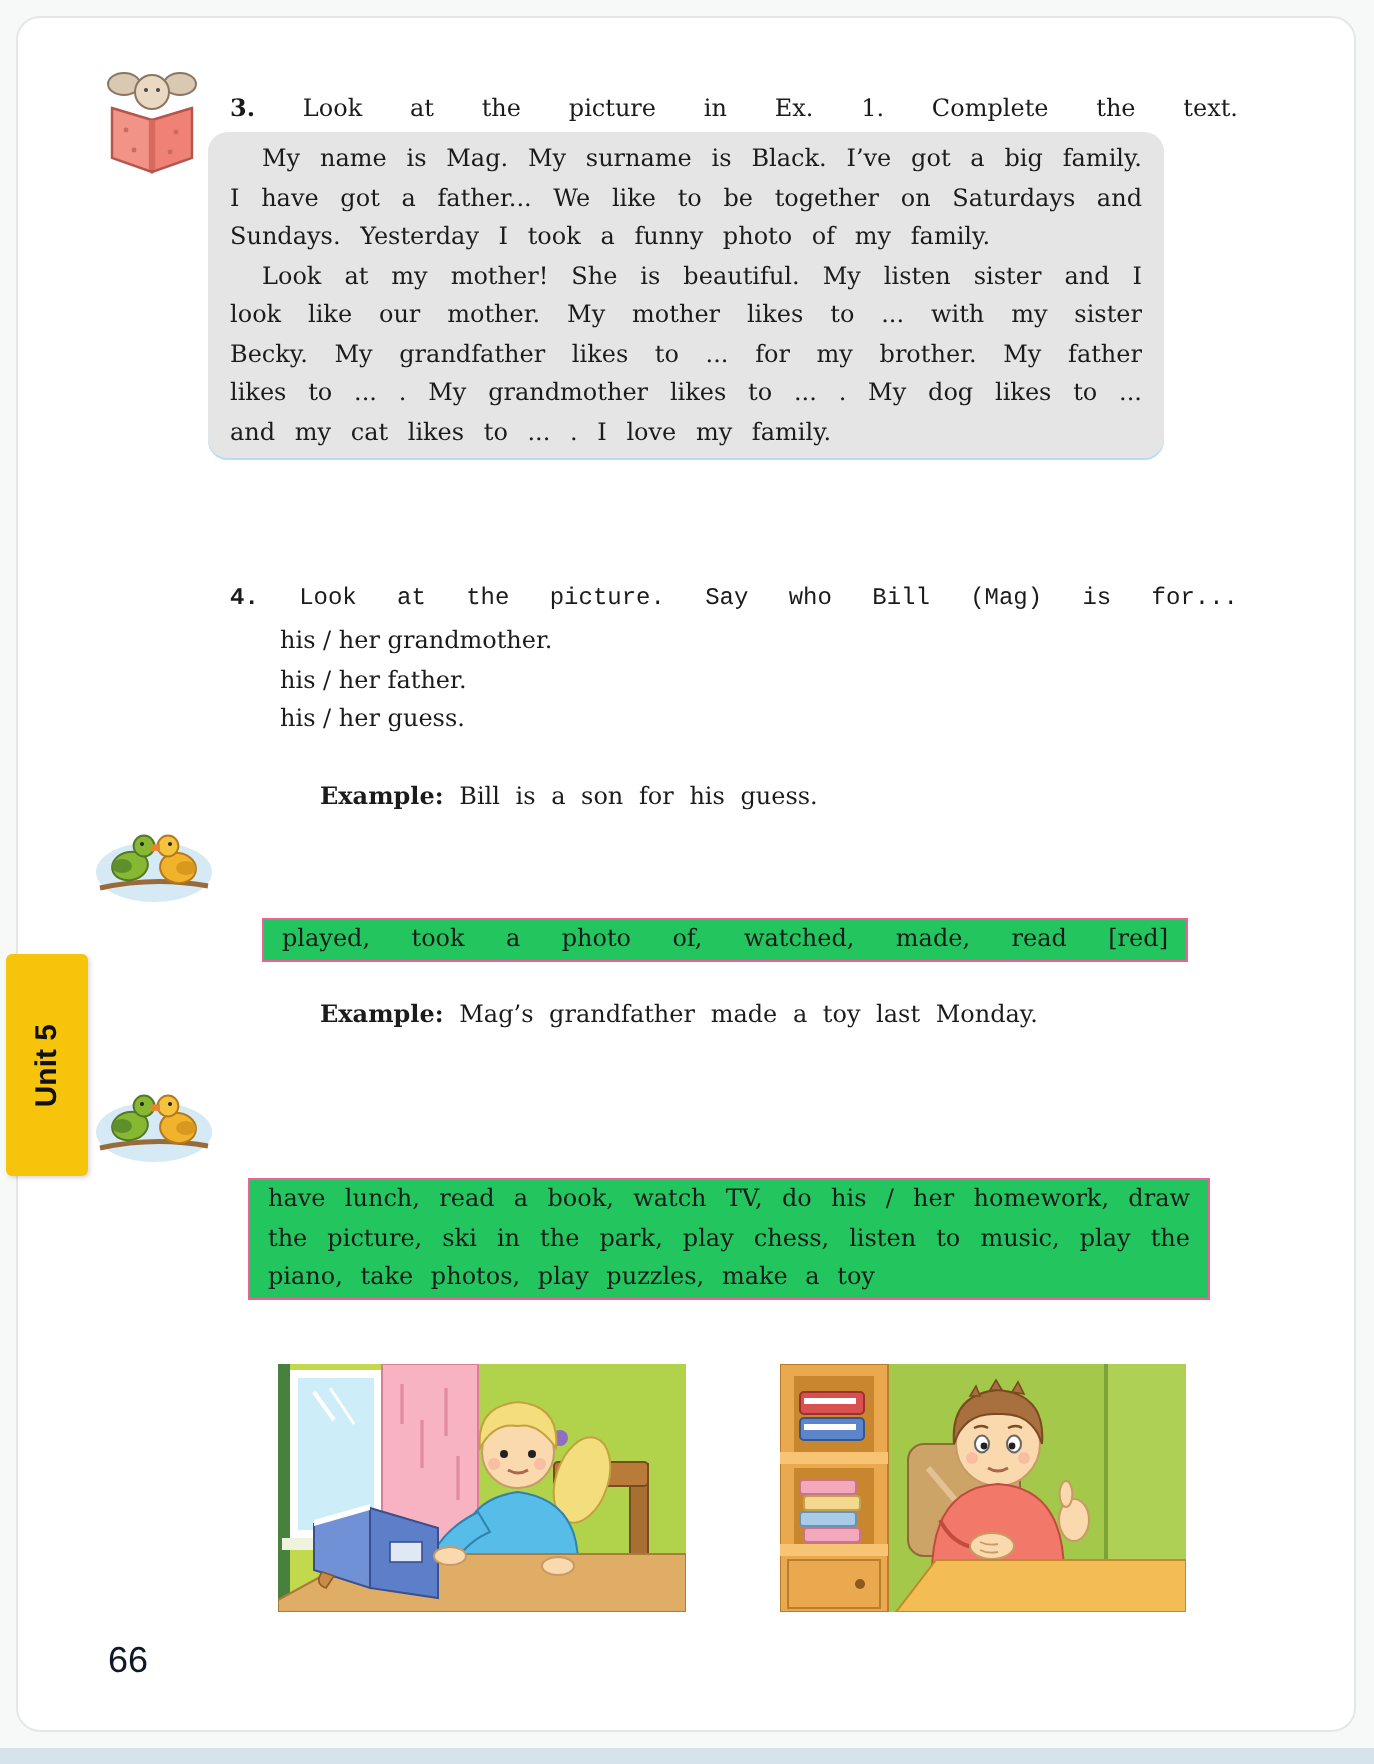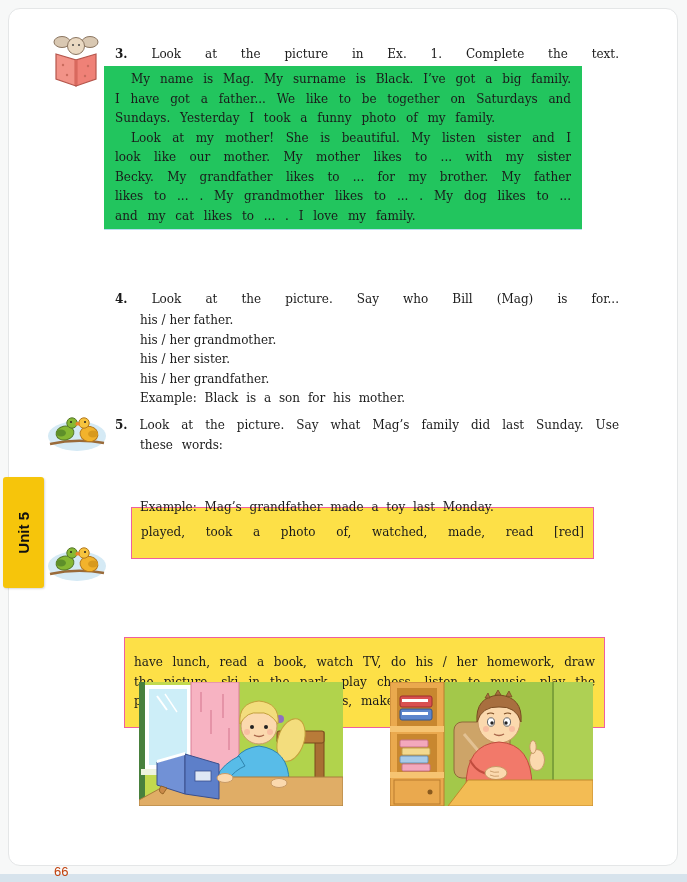--- a/index.html
+++ b/index.html
@@ -7,40 +7,40 @@
            font-family:"DejaVu Serif", serif; }
   .bottom-strip { position:absolute; left:0; bottom:0; width:687px; height:8px; background:#d7e3ec; }
   .page { position:absolute; left:8px; top:8px; width:670px; height:858px; background:#ffffff;
           border:1px solid #e4e6e7; border-radius:12px; box-sizing:border-box; }
 
   .sec { position:absolute; font-size:12px; line-height:19.5px; color:#1b1b1b; }
   .ex-title { text-align:justify; word-spacing:5px; padding-left:36px; text-indent:-25px; margin:0; }
   .fill-last { text-align-last:justify; }
   .ex-num { font-weight:bold; }
 
-  .bluebox { background:#22c55e; border-radius:0; padding:4px 11px; box-sizing:border-box;
+  .bluebox { background:#e5e5e5; border-radius:10px; padding:4px 11px; box-sizing:border-box;
              box-shadow:0 -1px 0 #b8ddee inset; }
   .bluebox p { margin:0; text-align:justify; text-indent:16px; word-spacing:6px; line-height:19.5px; }
 
   .opt-line { padding-left:36px; margin:0; }
 
   .example { padding-left:112px; text-indent:-76px; margin:0; text-align:justify; word-spacing:4px; }
-  .example .ex-label { font-weight:normal; }
-
-  .wordbox { border:1.6px solid #ee5fa0; background:#fde047; padding:15px 9px; box-sizing:border-box;
-             text-align:justify; word-spacing:5px; line-height:19.5px;margin-top:48px; }
+  .example .ex-label { font-weight:bold;margin-left:20px; }
+
+  .wordbox { border:1.6px solid #ee5fa0; background:#22c55e; padding:0 9px; box-sizing:border-box;
+             text-align:justify; word-spacing:5px; line-height:19.5px; }
 
   .unit-tab { position:absolute; left:3px; top:477px; width:41px; height:111px; background:#f6c50b;
               border-radius:3px; display:flex; align-items:center; justify-content:center;
               box-shadow:1px 1px 2px rgba(0,0,0,0.15); }
   .unit-tab span { writing-mode:vertical-rl; transform:rotate(180deg);
                    font-family:"Liberation Sans", sans-serif; font-weight:bold; font-size:15px; color:#111; }
 
-  .page-num { position:absolute; left:54px; top:864px; font-family:"Liberation Sans", sans-serif;
-              font-size:13px; color:#c2410c; }
+  .page-num { position:absolute; left:54px; top:820px; font-family:"Liberation Sans", sans-serif;
+              font-size:18px; color:#0f172a; }
 
   .icon { position:absolute; }
   .illus { position:absolute; display:block; }
 </style>
 </head>
 <body>
 
 <div class="stage">
   <div class="page"></div>
   <div class="bottom-strip"></div>
@@ -65,50 +65,47 @@
   </svg>
 
   <p class="sec ex-title fill-last" style="left:104px; top:45px; width:479px;"><b class="ex-num">3.</b>
     <span>Look at the picture in Ex. 1. Complete the text.</span></p>
 
   <div class="sec bluebox" style="left:104px; top:66px; width:478px;">
     <p>My name is Mag. My surname is Black. I’ve got a big family. I have got a father... We like to be together on Saturdays and Sundays. Yesterday I took a funny photo of my family.</p>
     <p>Look at my mother! She is beautiful. My listen sister and I look like our mother. My mother likes to ... with my sister Becky. My grandfather likes to ... for my brother. My father likes to ... . My grandmother likes to ... . My dog likes to ... and my cat likes to ... . I love my family.</p>
   </div>
 
-  <p class="sec ex-title fill-last" style="left:104px; top:290px; width:479px;"><b class="ex-num">4.</b>
+  <p class="sec ex-title fill-last" style="left:104px; top:290px; width:479px;font-family:Liberation Mono, monospace;"><b class="ex-num">4.</b>
     <span>Look at the picture. Say who Bill (Mag) is for...</span></p>
 
   <div class="sec" style="left:104px; top:311px; width:479px;">
+    <p class="opt-line">his / her grandmother.</p>
     <p class="opt-line">his / her father.</p>
-    <p class="opt-line">his / her grandmother.</p>
-    <p class="opt-line">his / her sister.</p>
-    <p class="opt-line">his / her grandfather.</p>
+    <p class="opt-line">his / her guess.</p>
   </div>
 
   <p class="sec example" style="left:104px; top:389px; width:479px;"><b class="ex-label">Example:</b>
-    <span>Black is a son for his mother.</span></p>
+    <span>Bill is a son for his guess.</span></p>
 
   <svg class="icon" style="left:46px; top:410px;" width="62" height="44" viewBox="0 0 62 44">
     <ellipse cx="31" cy="26" rx="29" ry="15" fill="#d5eaf5"></ellipse>
     <path d="M4 34 Q31 28 58 33" stroke="#9a6b3a" stroke-width="2.5" fill="none"></path>
     <ellipse cx="19" cy="23" rx="9" ry="7" fill="#86b832" stroke="#55772a" transform="rotate(-12 19 23)"></ellipse>
     <circle cx="26" cy="13" r="5.2" fill="#86b832" stroke="#55772a"></circle>
     <path d="M30 12 l7 1 -7 3 z" fill="#e8862a"></path>
     <circle cx="25" cy="12" r="1" fill="#222"></circle>
     <ellipse cx="15" cy="23" rx="5" ry="3.5" fill="#5e8f2a"></ellipse>
     <ellipse cx="43" cy="24" rx="9" ry="7.5" fill="#f2b32c" stroke="#b5791d" transform="rotate(10 43 24)"></ellipse>
     <circle cx="38" cy="13" r="5.2" fill="#f6c33e" stroke="#b5791d"></circle>
     <path d="M34 12 l-6 2 6 2 z" fill="#e8862a"></path>
     <circle cx="39" cy="12" r="1" fill="#222"></circle>
     <ellipse cx="47" cy="24" rx="5" ry="3.5" fill="#d89a1e"></ellipse>
   </svg>
 
-  <p class="sec ex-title" style="left:104px; top:416px; width:479px;"><b class="ex-num">5.</b>
-    <span>Look at the picture. Say what Mag’s family did last Sunday. Use these words:</span></p>
 
   <div class="sec wordbox fill-last" style="left:131px; top:459px; width:463px;">played, took a photo of, watched, made, read [red]</div>
 
   <p class="sec example" style="left:104px; top:498px; width:479px;"><b class="ex-label">Example:</b>
     <span>Mag’s grandfather made a toy last Monday.</span></p>
 
   <svg class="icon" style="left:46px; top:540px;" width="62" height="44" viewBox="0 0 62 44">
     <ellipse cx="31" cy="26" rx="29" ry="15" fill="#d5eaf5"></ellipse>
     <path d="M4 34 Q31 28 58 33" stroke="#9a6b3a" stroke-width="2.5" fill="none"></path>
     <ellipse cx="19" cy="23" rx="9" ry="7" fill="#86b832" stroke="#55772a" transform="rotate(-12 19 23)"></ellipse>

